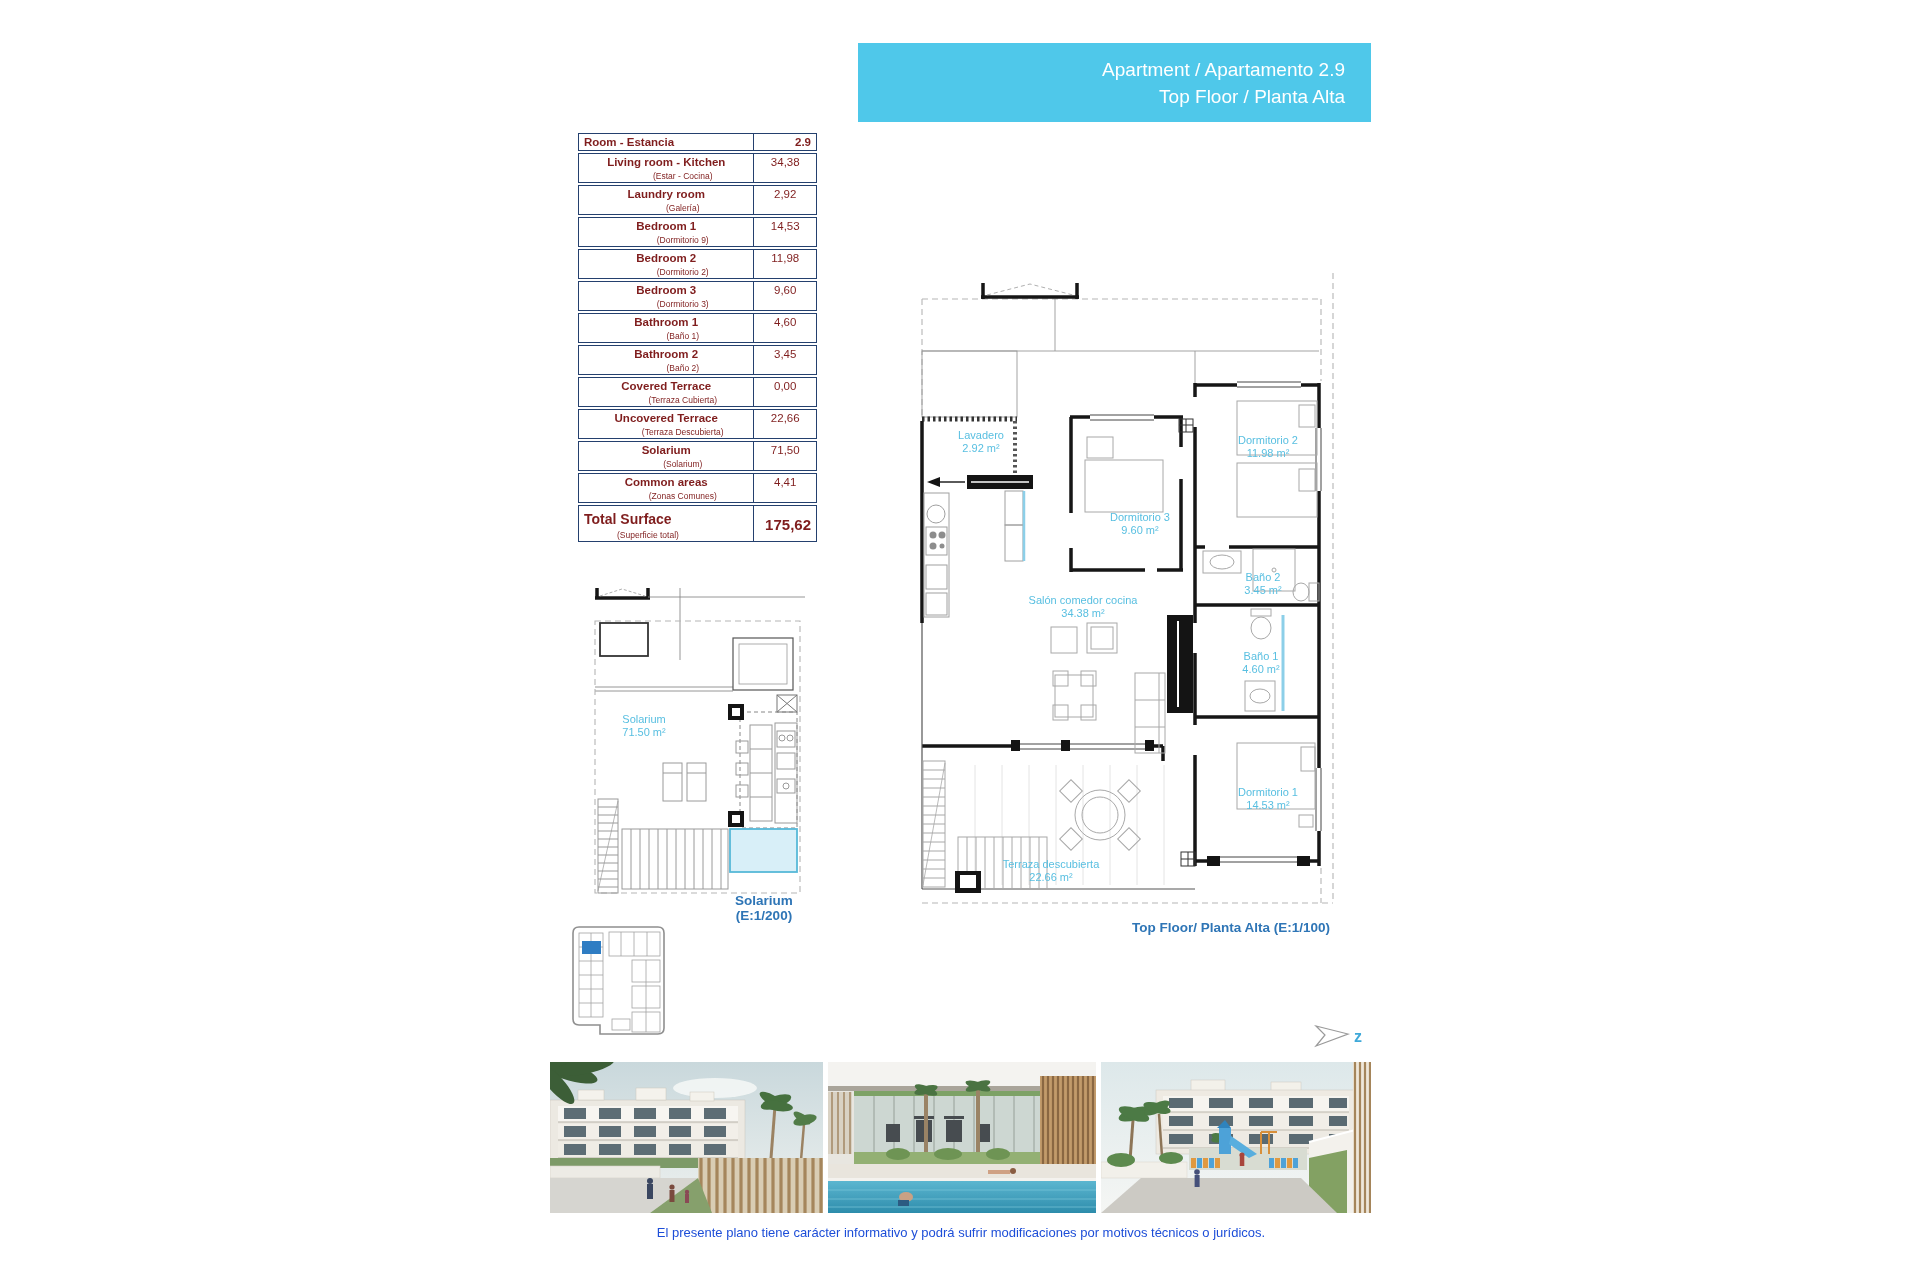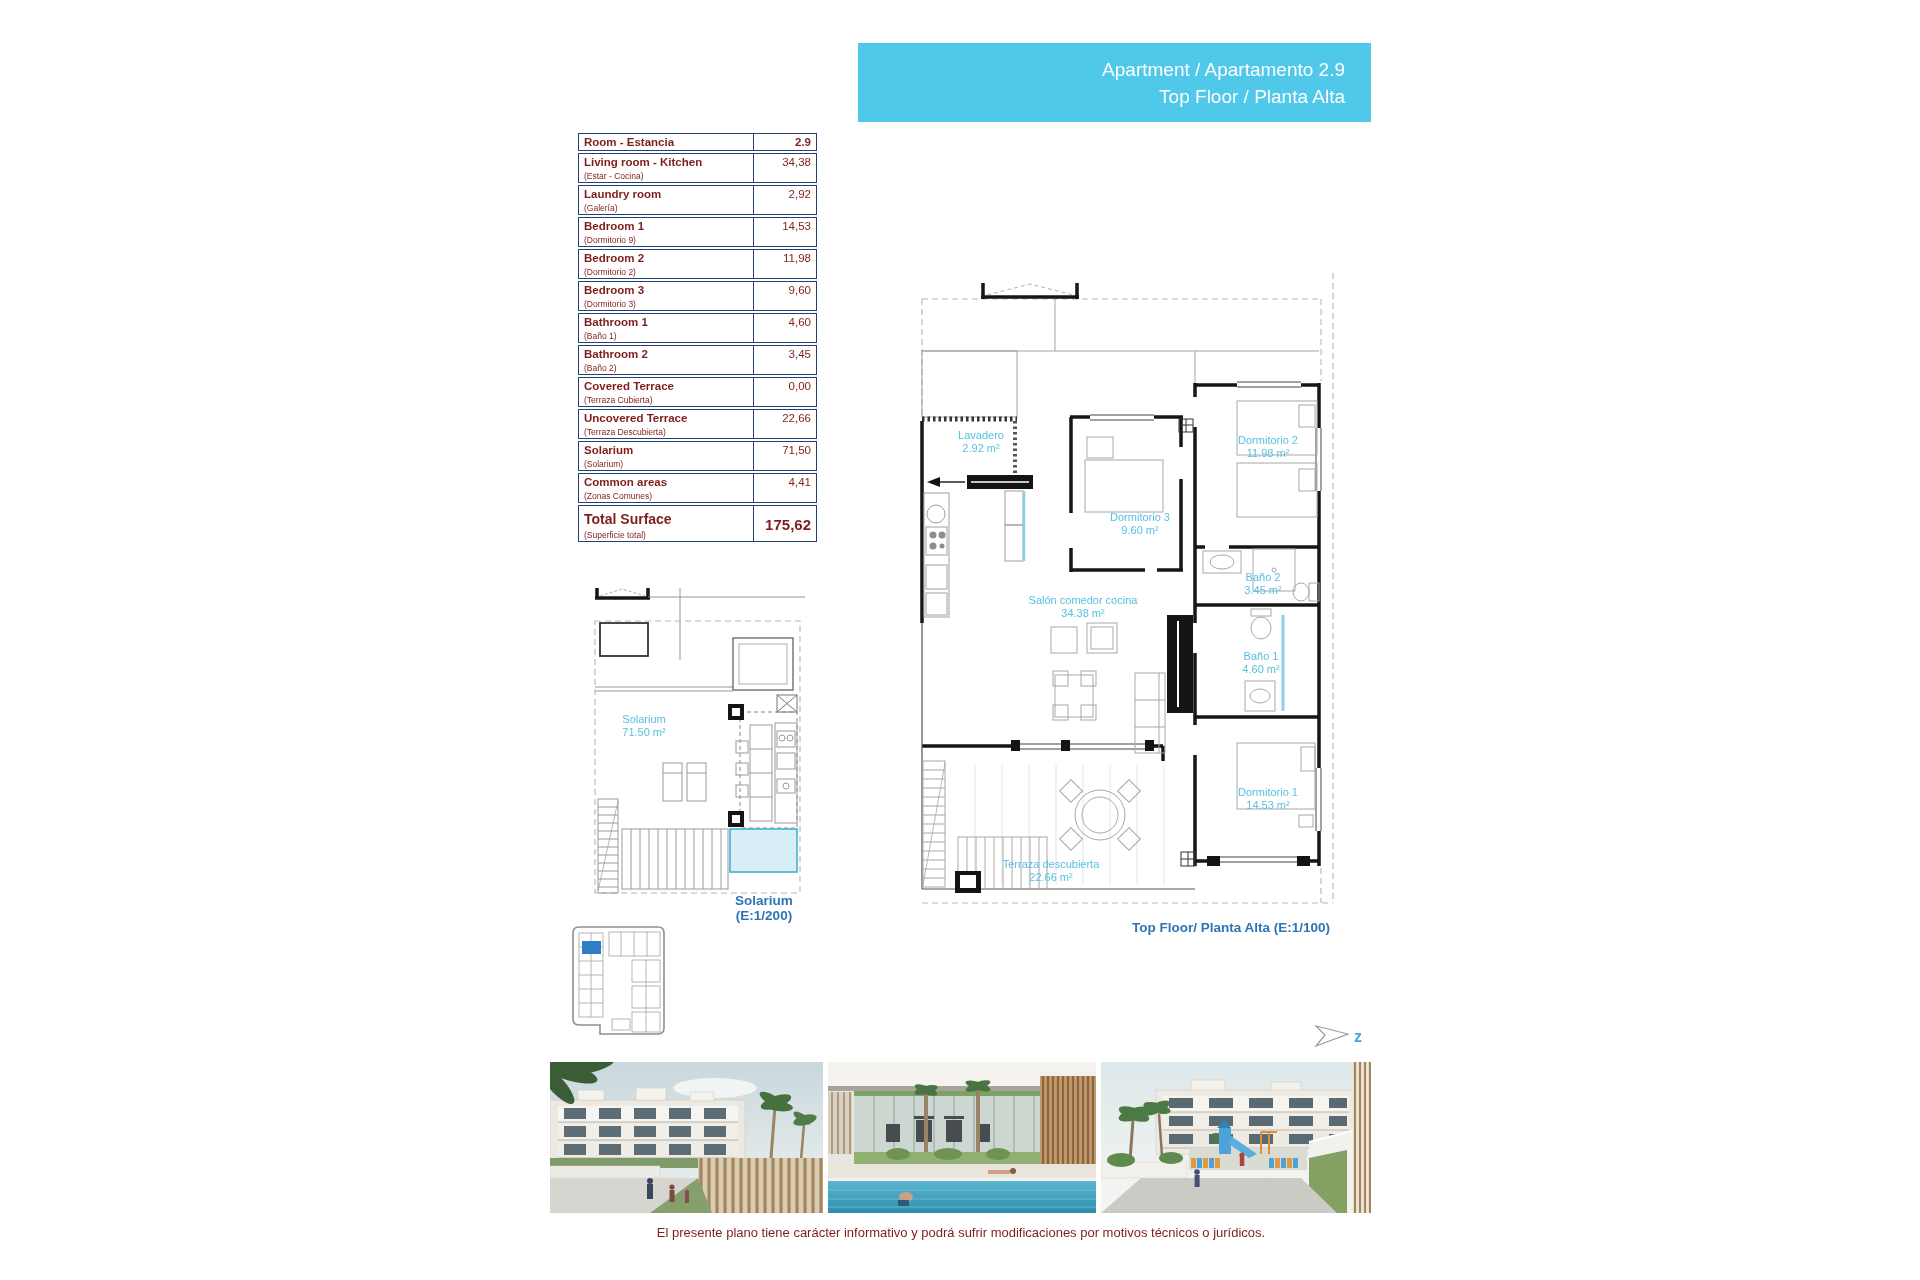--- a/index.html
+++ b/index.html
@@ -11,34 +11,34 @@
           color:#ffffff;text-align:right;box-sizing:border-box;padding:13px 26px 0 0;
           font-size:19px;line-height:27px;}
 
   
   table.rt{position:absolute;left:578px;top:131px;width:239px;border-collapse:separate;
            border-spacing:0 2px;color:#7f1d1d;table-layout:fixed;}
   table.rt td{border:1.5px solid #24406e;padding:1px 5px;vertical-align:top;box-sizing:border-box;}
   table.rt td.n{width:175px;}
   table.rt td.v{width:62px;border-left:none;text-align:right;font-size:11.5px;padding-top:2px;}
   table.rt .nm{display:block;font-weight:bold;font-size:11.5px;padding-top:1px;}
-  table.rt .sub{display:block;font-size:8.5px;margin-top:3px;}
+  table.rt .sub{display:block;font-size:8.5px;margin-top:3px;margin-left:33px;}
   table.rt tr.hdr td{font-weight:bold;font-size:11.5px;height:18px;padding-top:2px;}
   table.rt tr.hdr td.v{font-weight:bold;}
-  table.rt tr.std td{height:22px;}
+  table.rt tr.std td{height:22px;text-align:center;}
   table.rt tr.tot td{height:31px;}
   table.rt tr.tot .nm{font-size:14px;padding-top:4px;}
   table.rt tr.tot td.v{font-size:15px;font-weight:bold;padding-top:10px;}
 
   .caption{position:absolute;color:#2e75b6;font-weight:bold;font-size:13.5px;line-height:15px;}
   .caption-main{left:1000px;top:920px;width:330px;text-align:right;}
   .caption-sol{left:699px;top:893px;width:130px;text-align:center;}
 
   .disclaimer{position:absolute;left:550px;top:1225px;width:822px;text-align:center;
-              font-size:13px;color:#7f1d1d;}
+              font-size:13px;color:#1d4ed8;}
 
   .photo{position:absolute;top:1062px;height:151px;overflow:hidden;}
   .photo svg{display:block;}
 
   svg text.rlabel{font-size:11px;fill:#58bfe1;text-anchor:middle;font-family:"Liberation Sans",sans-serif;}
   svg text.nz{font-size:16px;font-weight:bold;fill:#3fa9d9;font-family:"Liberation Sans",sans-serif;}
 </style>
 </head>
 <body>
 

